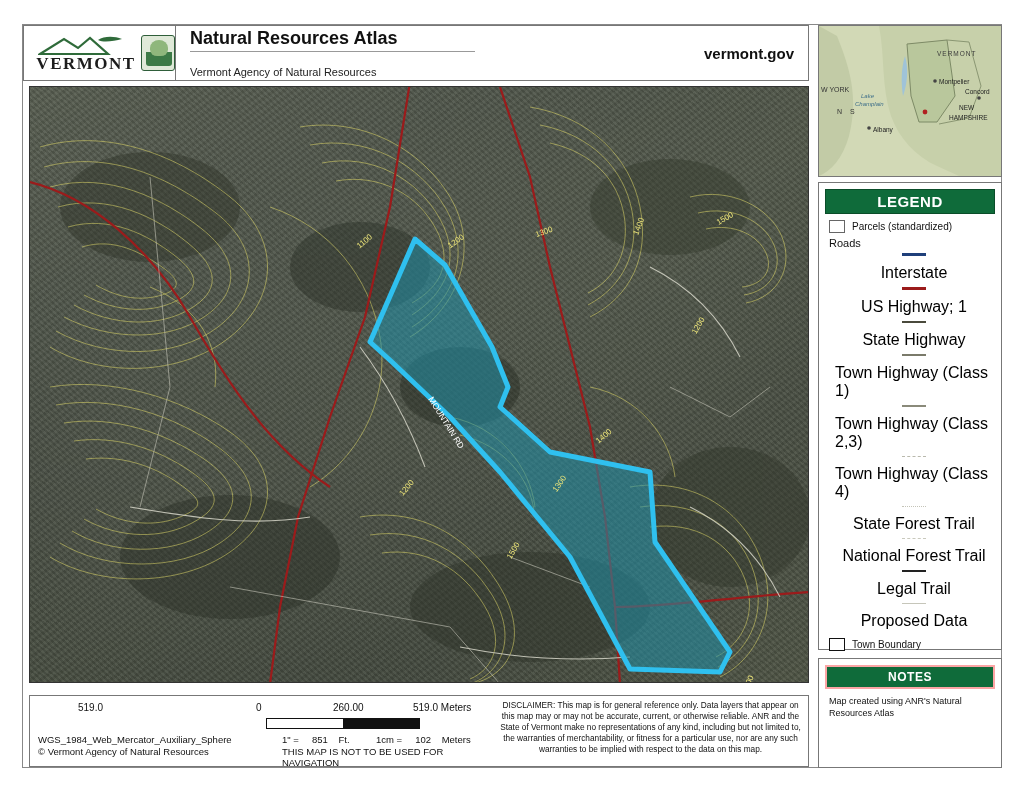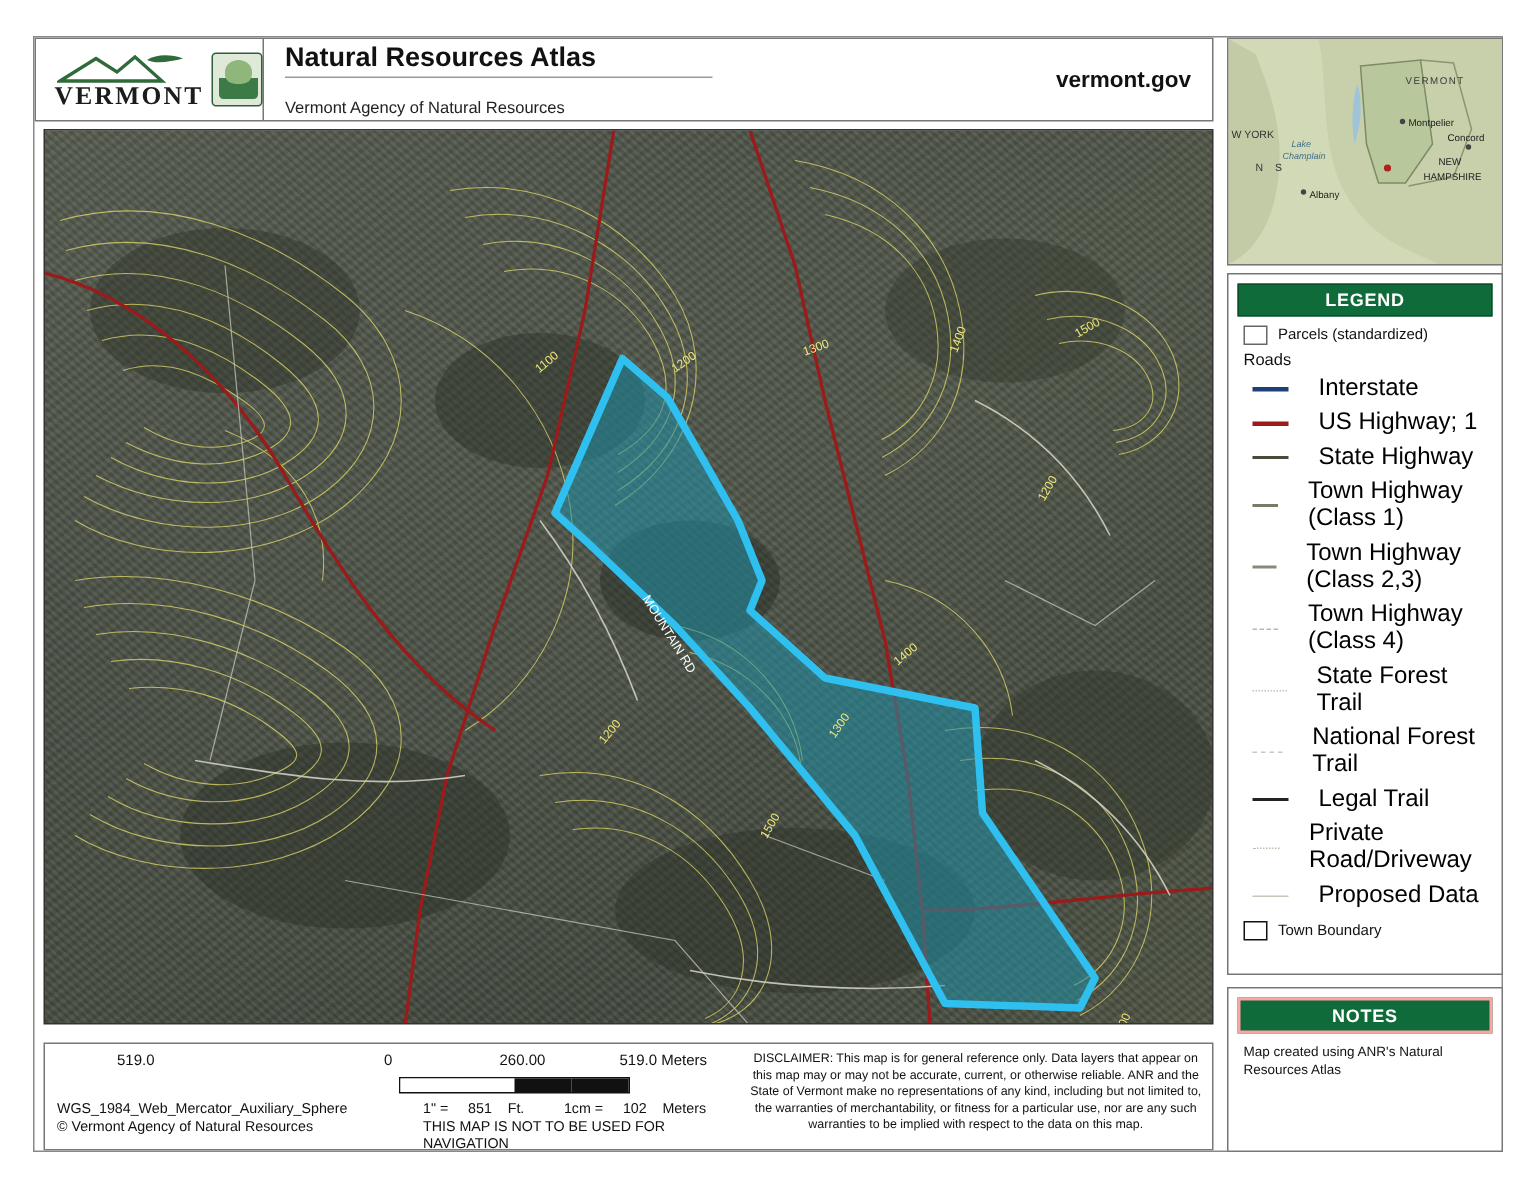--- a/index.html
+++ b/index.html
@@ -35,29 +35,29 @@
       repeating-linear-gradient(42deg, rgba(0,0,0,.10) 0 2px, rgba(255,255,255,.035) 2px 4px),
       repeating-linear-gradient(-37deg, rgba(0,0,0,.07) 0 3px, rgba(255,255,255,.03) 3px 6px);
       opacity:.85;pointer-events:none;}
 
   
   .locator{position:absolute;left:818px;top:25px;width:184px;height:152px;border:1px solid #777;box-sizing:border-box;overflow:hidden;background:#d9dfc4;}
   .locator svg{position:absolute;left:0;top:0;}
 
   
   .legend{position:absolute;left:818px;top:182px;width:184px;height:468px;border:1px solid #777;box-sizing:border-box;background:#fff;padding:6px;}
-  .legend-title{background:#0f6b3a;color:#fff;font-size:12px;font-weight:bold;text-align:center;padding:3px 0;border:1px solid #0a4d29;letter-spacing:.5px;}
+  .legend-title{background:#0f6b3a;color:#fff;font-size:15px;font-weight:bold;text-align:center;padding:3px 0;border:1px solid #0a4d29;letter-spacing:.5px;}
   .legend-body{padding:6px 2px 0 4px;}
   .lrow{display:flex;align-items:center;gap:7px;margin-bottom:4px;}
   .lrow .lbl{font-size:9px;color:#111;}
   .swatch-parcel{width:14px;height:11px;border:1px solid #666;background:#fff;}
   .swatch-town{width:14px;height:11px;border:1.6px solid #111;background:#fff;}
   .group-head{font-size:11px;color:#111;margin:4px 0 4px 0;}
   .line{width:24px;height:0;border-top-width:2.5px;border-top-style:solid;}
-  .roadrow{display:flex;align-items:center;gap:20px;margin-bottom:5px;padding-left:6px;}
+  .roadrow{display:flex;align-items:center;gap:8px;margin-bottom:5px;padding-left:6px;flex-direction:column;}
 
   
   .notes{position:absolute;left:818px;top:658px;width:184px;height:110px;border:1px solid #777;box-sizing:border-box;background:#fff;padding:6px;}
   .notes-title{background:#0f6b3a;color:#fff;font-size:12px;font-weight:bold;text-align:center;padding:3px 0;border:2px solid #fca5a5;letter-spacing:.5px;}
   .notes-body{font-size:9px;color:#111;padding:6px 4px;line-height:1.35;}
 
   
   .bottom{position:absolute;left:29px;top:695px;width:780px;height:72px;border:1px solid #777;box-sizing:border-box;background:#fff;}
   .bl{position:absolute;left:0;top:0;width:462px;height:70px;}
   .scaleline{position:absolute;left:8px;top:4px;width:446px;height:30px;}
@@ -262,24 +262,20 @@
       </div>
       <div class="roadrow">
         <span class="line" style="border-top-color:#c9c9bd;border-top-width:1.5px;border-top-style:dashed;"></span>
         <span class="lbl">National Forest Trail</span>
       </div>
       <div class="roadrow">
         <span class="line" style="border-top-color:#222222;border-top-width:2px;"></span>
         <span class="lbl">Legal Trail</span>
       </div>
       <div class="roadrow">
-        <span class="line" style="border-top-color:#bdbdb2;border-top-width:1.5px;border-top-style:dotted;"></span>
-        <span class="lbl">Private Road/Driveway</span>
-      </div>
-      <div class="roadrow">
         <span class="line" style="border-top-color:#c6c6ba;border-top-width:1.5px;"></span>
         <span class="lbl">Proposed Data</span>
       </div>
 
       <div class="lrow" style="margin-top:8px;">
         <span class="swatch-town"></span>
         <span class="lbl" style="font-size:10px;">Town Boundary</span>
       </div>
     </div>
   </div>

